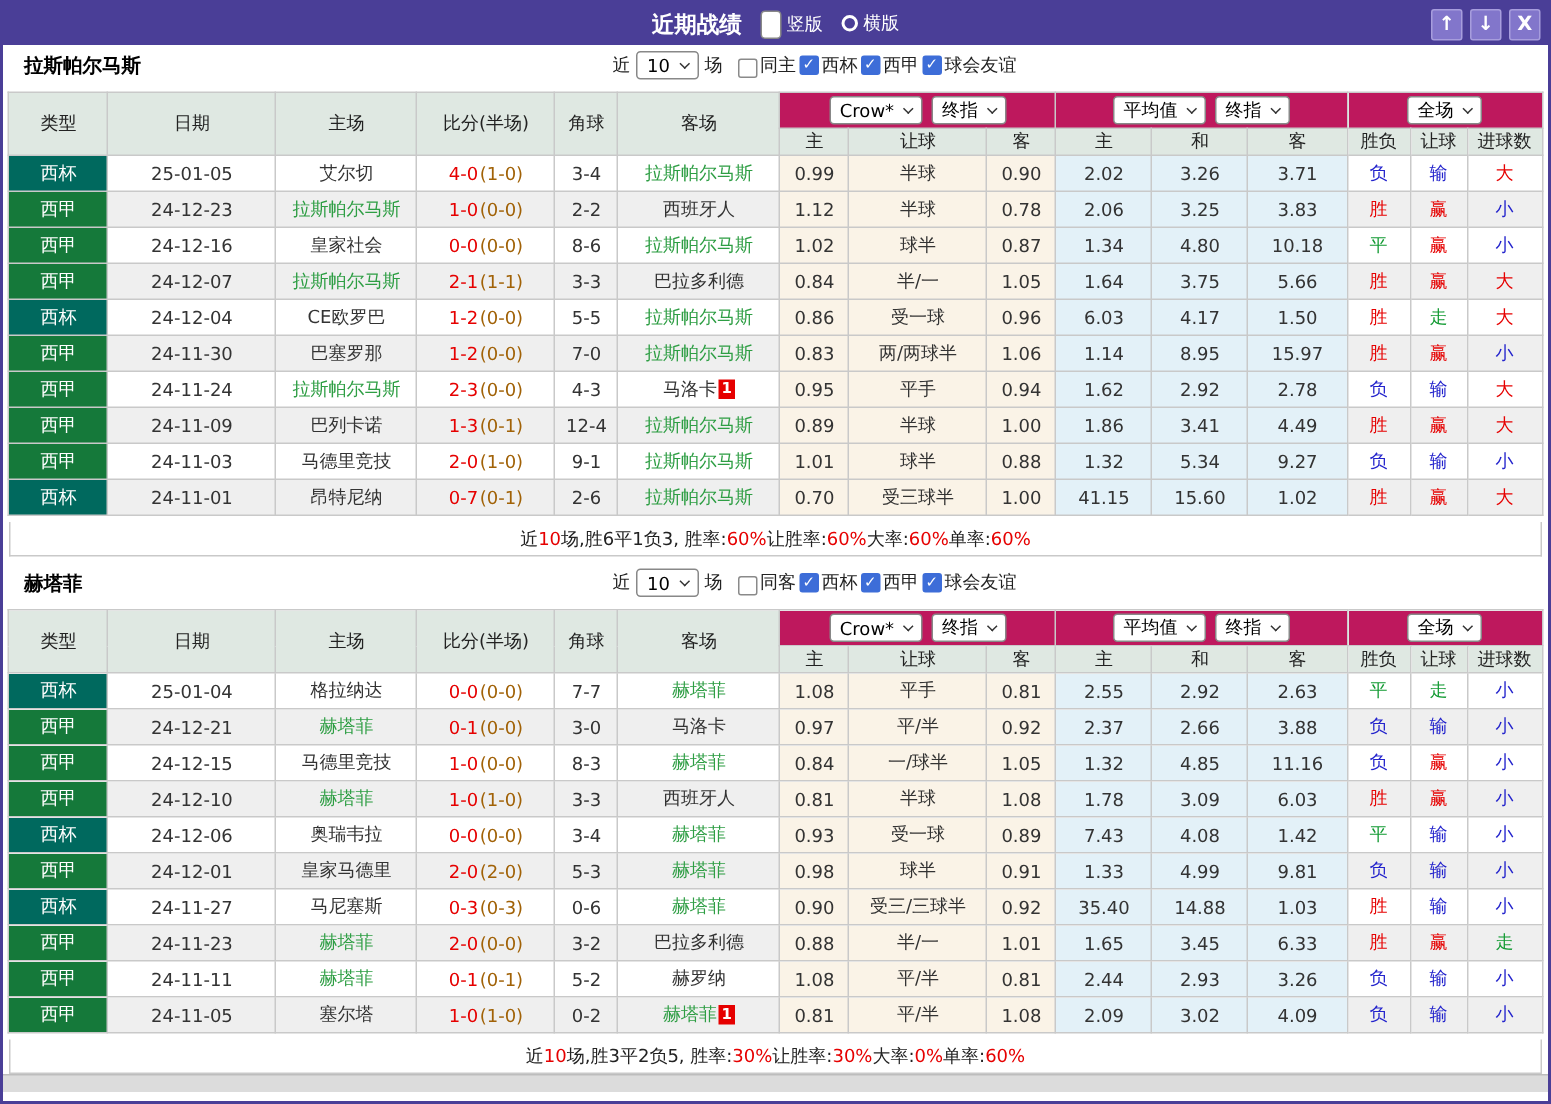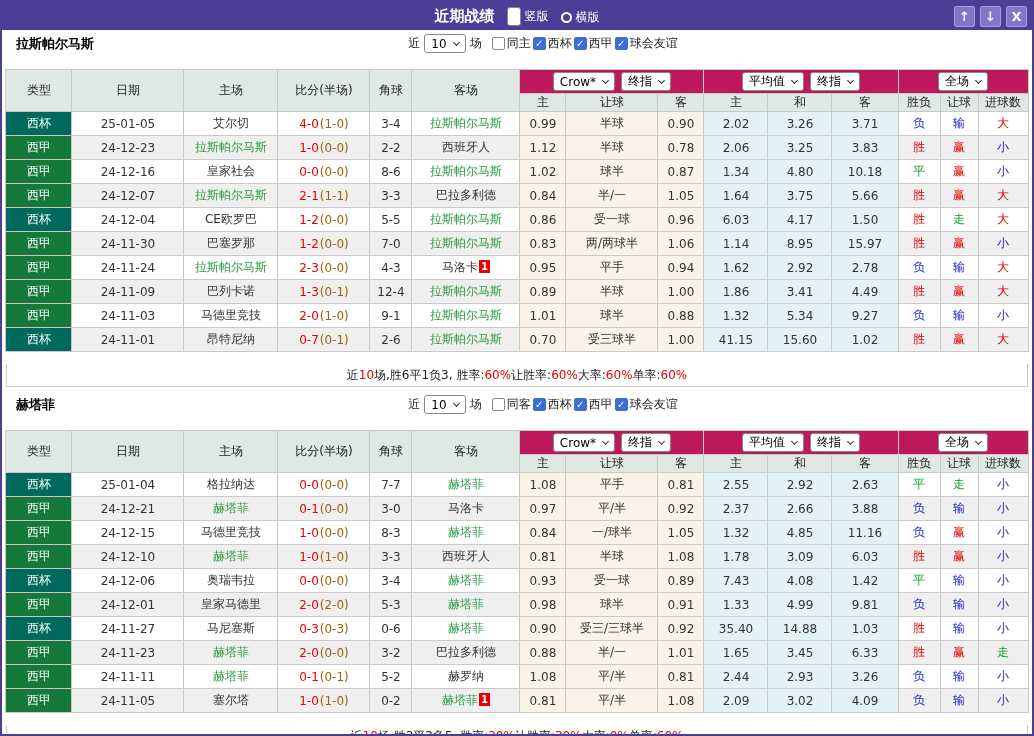--- a/index.html
+++ b/index.html
@@ -4,44 +4,44 @@
 <style>
   :root{
     --titlebar:#4a3e97; --cup:#00695e; --liga:#15793a; --teamgreen:#2e9e44;
     --red:#e60000; --blue:#2323cc; --green:#149b34;
     --oddsbg:#faf3e7; --avgbg:#e3f1f8; --hdrbg:#dfe8e2; --cbblue:#3d6dd8;
   }
   *{box-sizing:border-box;}
   body{margin:0;background:#fff;font-family:"DejaVu Sans","Liberation Sans",sans-serif;}
   .window{width:1034px;height:736px;border:2px solid var(--titlebar);overflow:hidden;background:#fff;}
   .titlebar{height:28px;background:var(--titlebar);display:flex;align-items:center;position:relative;color:#fff;}
-  .title-center{position:absolute;left:0;right:0;display:flex;justify-content:center;align-items:flex-end;gap:12px;pointer-events:none;}
+  .title-center{position:absolute;left:0;right:0;display:flex;justify-content:center;align-items:flex-start;gap:12px;pointer-events:none;}
   .title-center *{pointer-events:auto;}
   .title-text{font-weight:bold;font-size:15px;}
   .vradio{display:inline-flex;align-items:center;gap:4px;font-size:12px;cursor:pointer;}
   .radio{width:11px;height:11px;border-radius:50%;display:inline-block;}
   .radio.sel{background:#fff;}
   .radio.unsel{width:11px;height:11px;border:2.5px solid #fff;background:transparent;}
   .win-buttons{margin-left:auto;display:flex;gap:5px;padding-right:5px;position:relative;z-index:2;}
   .btn{width:21px;height:21px;background:#8276cb;border:1px solid #a79ddd;border-radius:2px;color:#fff;
        font-weight:bold;font-size:13px;line-height:1;display:flex;align-items:center;justify-content:center;cursor:pointer;}
   .filter-row{height:27px;display:flex;align-items:center;position:relative;font-size:12px;color:#222;}
   .team-name{position:absolute;left:14px;font-weight:bold;font-size:13px;color:#000;}
   .filter-group{margin:0 auto;display:flex;align-items:center;padding-left:50px;}
   .filter-group>span{margin:0 2px;}
   .sel{display:inline-flex;align-items:center;gap:7px;border:1px solid #888;border-radius:3px;background:#fff;
        padding:1px 6px;height:19px;font-size:12px;color:#000;cursor:pointer;white-space:nowrap;}
   .chev{width:5px;height:5px;border-right:1.6px solid #333;border-bottom:1.6px solid #333;transform:rotate(45deg);margin-top:-3px;flex:none;}
   .cb{display:inline-flex;align-items:center;cursor:pointer;margin-left:2px;}
-  .cb.gapL{margin-left:8px;}
+  .cb.gapL{margin-left:8px;align-items:flex-end;}
   .cbbox{width:13px;height:13px;border:1px solid #8a8a8a;border-radius:2px;background:#fff;display:inline-flex;
          align-items:center;justify-content:center;margin-right:2px;flex:none;}
   .cbbox.on{background:var(--cbblue);border-color:var(--cbblue);}
   .cbbox.on::after{content:"✓";color:#fff;font-size:10px;font-weight:bold;}
-  table{border-collapse:collapse;table-layout:fixed;width:1022px;margin:12px auto;}
+  table{border-collapse:collapse;table-layout:fixed;width:1022px;margin:4px auto;}
   th,td{border:1px solid #c9c9c9;text-align:center;overflow:hidden;white-space:nowrap;padding:0;}
   thead th{background:var(--hdrbg);font-weight:normal;color:#222;font-size:12px;}
   tr.hdrA th{height:24px;}
   tr.hdrB th{height:17px;}
   th.selcell{background:#be185d;}
   .selwrap{display:flex;justify-content:center;align-items:center;gap:6px;}
   tbody td{height:24px;font-size:12px;color:#333;background:#fff;}
   tr.alt td{background:#efefef;}
   td.type{color:#fff;}
   td.t-cup{background:var(--cup) !important;}

